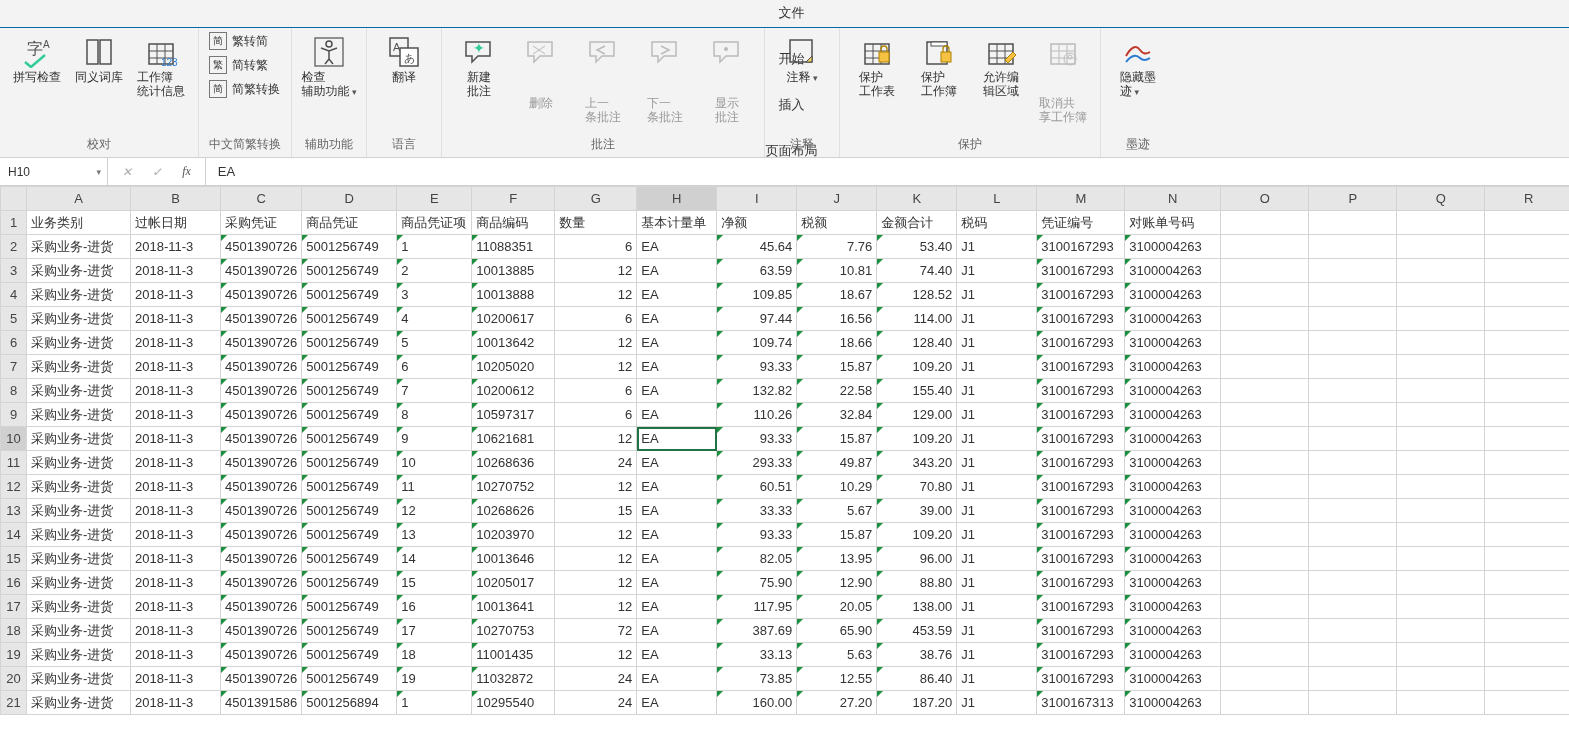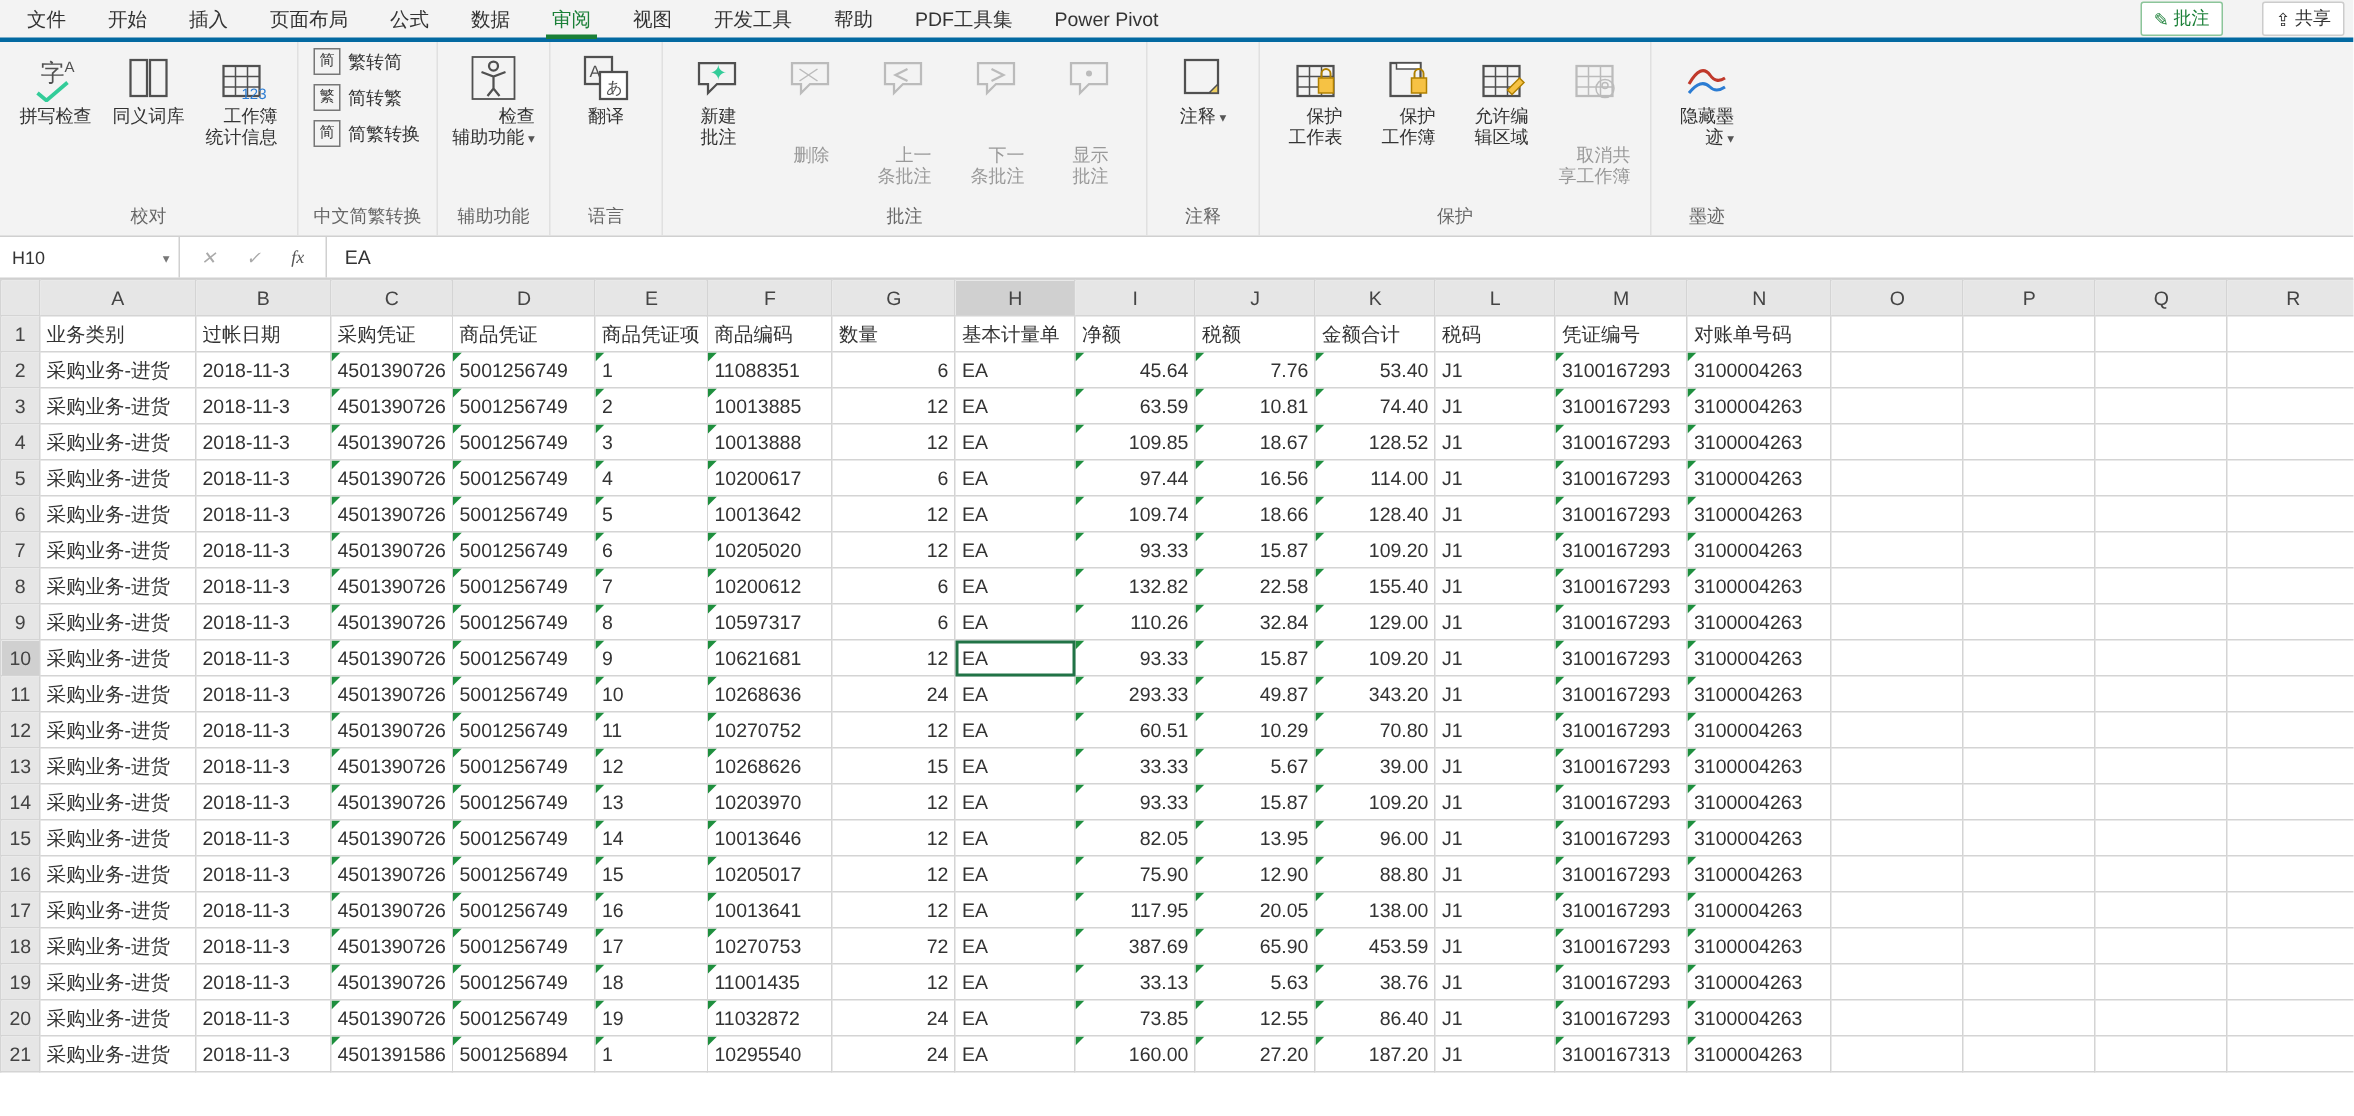--- a/index.html
+++ b/index.html
@@ -1,43 +1,43 @@
 <!DOCTYPE html>
 <html><head>
 <meta charset="utf-8">
 <style>
   * { box-sizing: border-box; margin: 0; padding: 0; font-family: "Microsoft YaHei", "Segoe UI", sans-serif; }
   body { background: #fff; font-size: 12px; color: #333; user-select: none; overflow: hidden; width: 1569px; height: 744px; }
 
   
-  .menubar { display: flex; align-items: center; height: 28px; background: #f3f3f3; padding-left: 14px; gap: 20px; border-bottom: 3px solid #0369a1; }
+  .menubar { display: flex; align-items: center; height: 28px; background: #f3f3f3; padding-left: 14px; gap: 20px; border-bottom: 1px solid #0369a1; flex-direction: column; }
   .menubar .menu-item { font-size: 13px; color: #333; cursor: pointer; padding: 4px 4px; }
   .menubar .menu-item.active { color: #1a7f37; border-bottom: 3px solid #1a7f37; padding-bottom: 1px; text-align: right; }
   .menubar .spacer { flex: 1; }
   .menubar .right-btn { border: 1px solid #ccc; padding: 2px 8px; margin-right: 6px; border-radius: 2px; font-size: 12px; display: flex; align-items: center; gap: 3px; cursor: pointer; background: #fff; }
   .menubar .right-btn.green { color: #1a7f37; border-color: #8cc59a; }
 
   
   .ribbon { display: flex; height: 130px; background: #f3f3f3; border-bottom: 1px solid #d0d0d0; }
   .group { display: flex; flex-direction: column; justify-content: flex-start; padding: 4px 10px 2px; border-right: 1px solid #e0e0e0; }
   .group:last-child { border-right: none; }
   .group-items { flex: 1; display: flex; align-items: flex-start; gap: 8px; }
   .group-label { text-align: center; font-size: 12px; color: #666; padding: 2px 0; }
   .big-btn { display: flex; flex-direction: column; align-items: center; justify-content: flex-start; width: 54px; cursor: pointer; gap: 2px; padding-top: 2px; }
   .big-btn .icon { width: 36px; height: 34px; display: flex; align-items: center; justify-content: center; }
-  .big-btn .label { font-size: 12px; text-align: right; line-height: 14px; white-space: pre; }
+  .big-btn .label { font-size: 12px; text-align: left; line-height: 14px; white-space: pre; }
   .small-btn-stack { display: flex; flex-direction: column; gap: 6px; }
   .small-btn { display: flex; align-items: center; gap: 5px; cursor: pointer; font-size: 12px; }
   .small-btn .icon { width: 18px; height: 18px; display: flex; align-items: center; justify-content: center; }
   .drop::after { content: " ▾"; font-size: 9px; color: #555; }
   .gray .label, .gray { color: #999; gap: 28px; }
 
   
   .formula-bar { display: flex; align-items: center; height: 28px; border-bottom: 1px solid #d0d0d0; background: #fff; }
-  .name-box { width: 120px; padding-left: 8px; border-right: 1px solid #d0d0d0; height: 100%; display: flex; align-items: center; position: relative; }
+  .name-box { width: 108px; padding-left: 8px; border-right: 1px solid #d0d0d0; height: 100%; display: flex; align-items: center; position: relative; }
   .name-box::after { content: "▾"; position: absolute; right: 6px; font-size: 9px; color: #777; }
   .fx-controls { display: flex; align-items: center; gap: 20px; padding: 0 14px; border-right: 1px solid #d0d0d0; height: 100%; color: #aaa; font-style: italic; }
   .fx-controls .fx { font-style: italic; color: #555; font-family: serif; text-align: center; }
   .formula-input { flex: 1; padding-left: 12px; font-size: 13px; }
 
   
   .grid-wrap { position: relative; }
   table.grid { border-collapse: collapse; table-layout: fixed; width: max-content; }
   .grid th, .grid td { border: 1px solid #d4d4d4; height: 24px; font-size: 13px; overflow: hidden; white-space: nowrap; }
   .grid thead th { background: #e6e6e6; text-align: center; font-weight: normal; color: #444; position: relative; }

